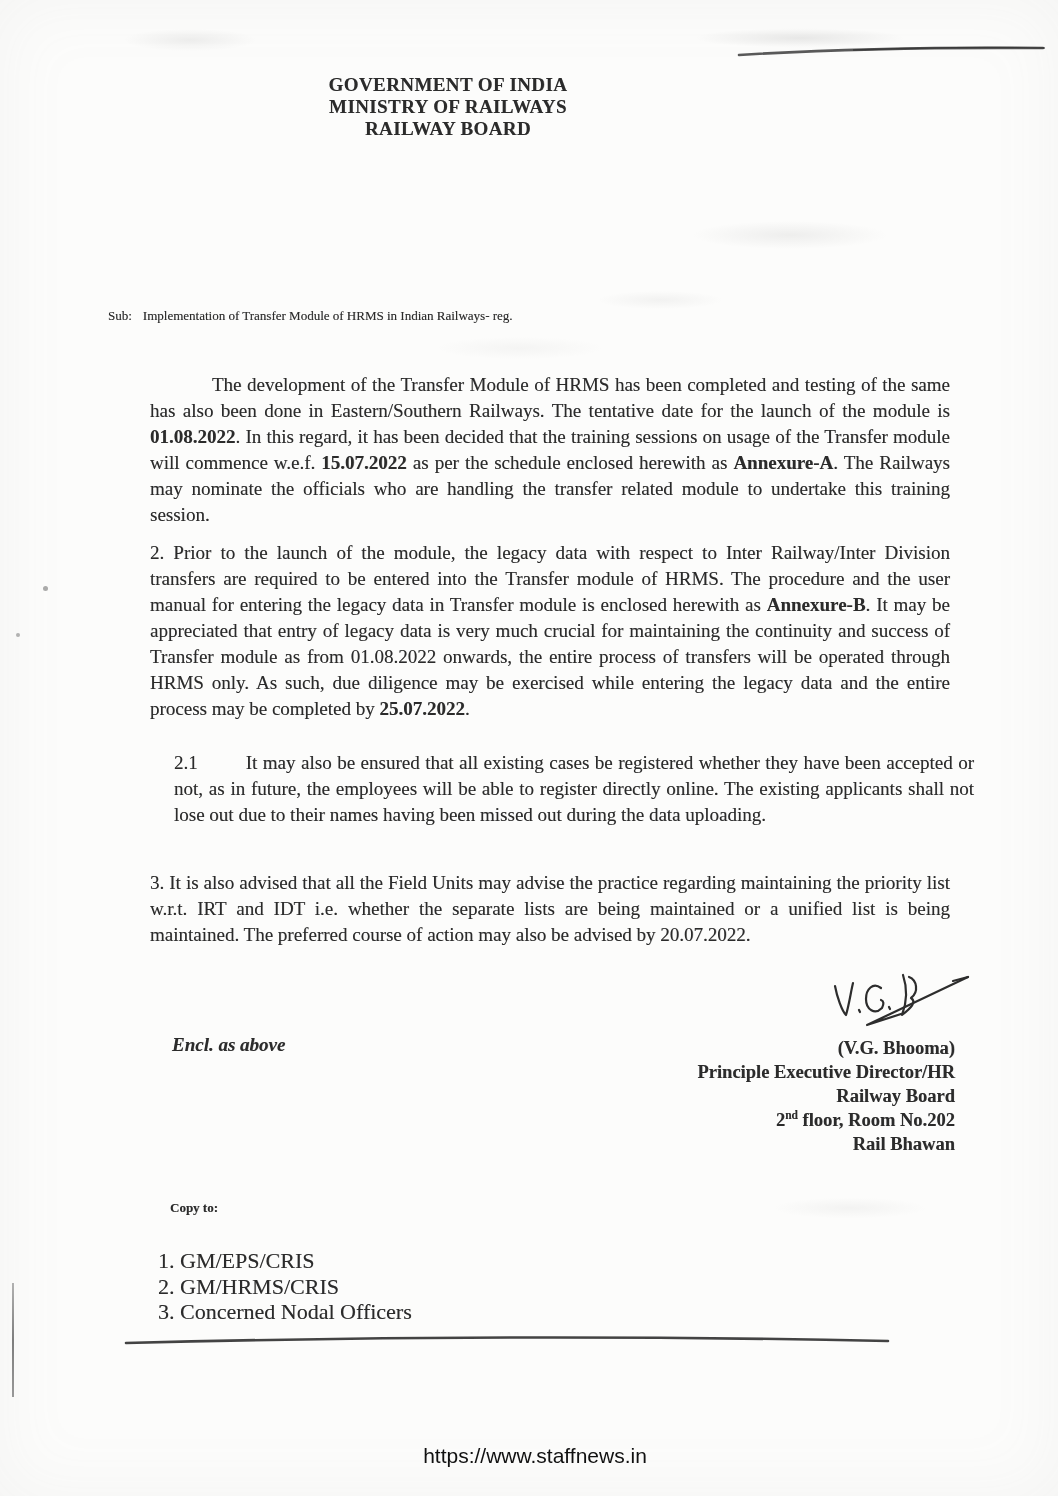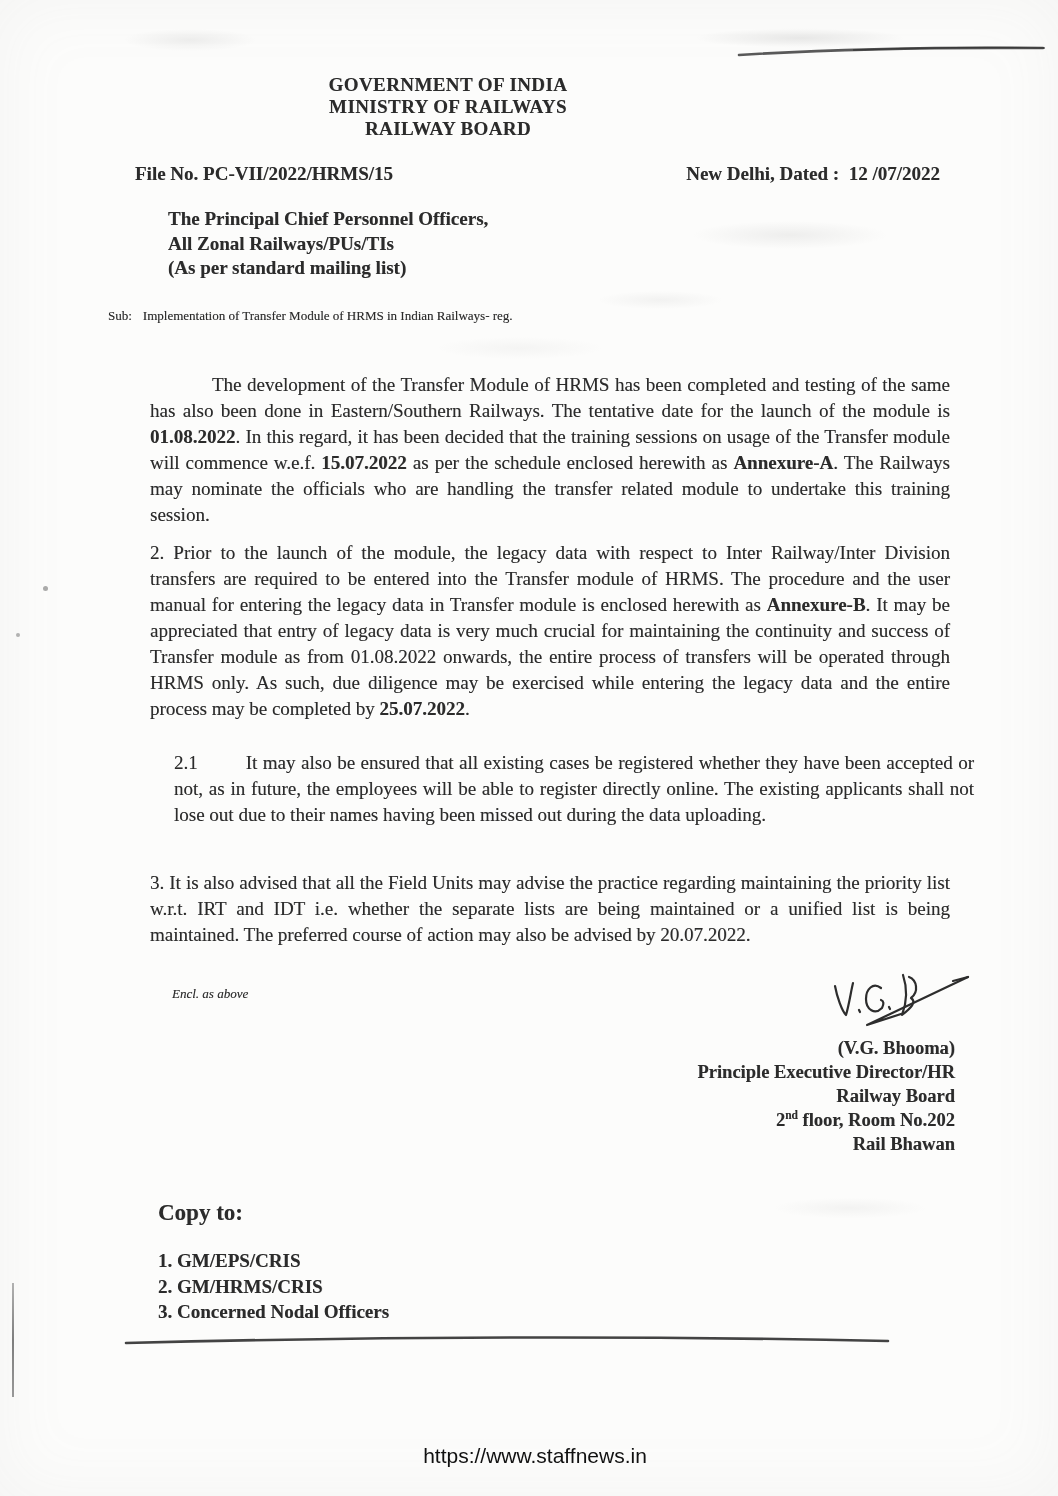--- a/index.html
+++ b/index.html
@@ -51,36 +51,36 @@
   .para {
     position: absolute; left: 150px; width: 800px;
     text-align: justify; font-size: 19px; line-height: 26px;
     margin: 0;
   }
   .para-1 { top: 372px; text-indent: 62px; }
   .para-2 { top: 540px; }
   .para-2-1 { top: 750px; margin-left: 24px; }
   .para-3 { top: 870px; }
   .encl {
-    position: absolute; top: 986px; left: 172px;
-    font-weight: 400; font-style: italic; font-size: 13px;
+    position: absolute; top: 1034px; left: 172px;
+    font-weight: 700; font-style: italic; font-size: 19px;
   }
   .sig-scribble { position: absolute; top: 955px; left: 790px; }
   .sig-block {
     position: absolute; top: 1036px; right: 103px;
     text-align: right; font-weight: 700;
     font-size: 18.5px; line-height: 24px; white-space: nowrap;
   }
   .copy-label {
-    position: absolute; top: 1200px; left: 158px;
-    font-weight: 700; font-size: 23px;
+    position: absolute; top: 1200px; left: 170px;
+    font-weight: 700; font-size: 13px;
   }
   .copy-list {
     position: absolute; top: 1248px; left: 158px;
-    font-weight: 700; font-size: 19px; line-height: 25.5px;
+    font-weight: 400; font-size: 22px; line-height: 25.5px;
   }
   .footer-rule { position: absolute; top: 1330px; left: 118px; }
   .footer-text {
     position: absolute; top: 1346px; left: 165px; width: 760px;
     text-align: center; font-weight: 700; font-size: 19px; letter-spacing: 0.4px;
   }
   .url-watermark {
     position: absolute; top: 1444px; left: 6px; width: 1058px;
     text-align: center;
     font-family: "Liberation Sans", sans-serif;
@@ -110,30 +110,21 @@
   <div class="artifact-leftline"></div>
   <div class="speck-1"></div>
   <div class="speck-2"></div>
 
   <div class="letterhead">
     <div>GOVERNMENT OF INDIA</div>
     <div>MINISTRY OF RAILWAYS</div>
     <div>RAILWAY BOARD</div>
   </div>
 
-  <div class="file-line">
-    <span>File No. PC-VII/2022/HRMS/15</span>
-    <span>New Delhi, Dated :&nbsp; 12 /07/2022</span>
-  </div>
 
-  <div class="addressee">
-    <div>The Principal Chief Personnel Officers,</div>
-    <div>All Zonal Railways/PUs/TIs</div>
-    <div>(As per standard mailing list)</div>
-  </div>
 
   <div class="subject">
     <span>Sub:</span><span class="subject-text">Implementation of Transfer Module of HRMS in Indian Railways- reg.</span>
   </div>
 
   <p class="para para-1"><span>The development of the Transfer Module of HRMS has been completed and testing of the same has also been done in Eastern/Southern Railways. The tentative date for the launch of the module is </span><span class="b">01.08.2022</span><span>. In this regard, it has been decided that the training sessions on usage of the Transfer module will commence w.e.f. </span><span class="b">15.07.2022</span><span> as per the schedule enclosed herewith as </span><span class="b">Annexure-A</span><span>. The Railways may nominate the officials who are handling the transfer related module to undertake this training session.</span></p>
   <p class="para para-2"><span>2. Prior to the launch of the module, the legacy data with respect to Inter Railway/Inter Division transfers are required to be entered into the Transfer module of HRMS. The procedure and the user manual for entering the legacy data in Transfer module is enclosed herewith as </span><span class="b">Annexure-B</span><span>. It may be appreciated that entry of legacy data is very much crucial for maintaining the continuity and success of Transfer module as from 01.08.2022 onwards, the entire process of transfers will be operated through HRMS only. As such, due diligence may be exercised while entering the legacy data and the entire process may be completed by </span><span class="b">25.07.2022</span><span>.</span></p>
   <p class="para para-2-1"><span>2.1</span><span class="tab"></span><span>It may also be ensured that all existing cases be registered whether they have been accepted or not, as in future, the employees will be able to register directly online. The existing applicants shall not lose out due to their names having been missed out during the data uploading.</span></p>
   <p class="para para-3"><span>3. It is also advised that all the Field Units may advise the practice regarding maintaining the priority list w.r.t. IRT and IDT i.e. whether the separate lists are being maintained or a unified list is being maintained. The preferred course of action may also be advised by 20.07.2022.</span></p>
 

